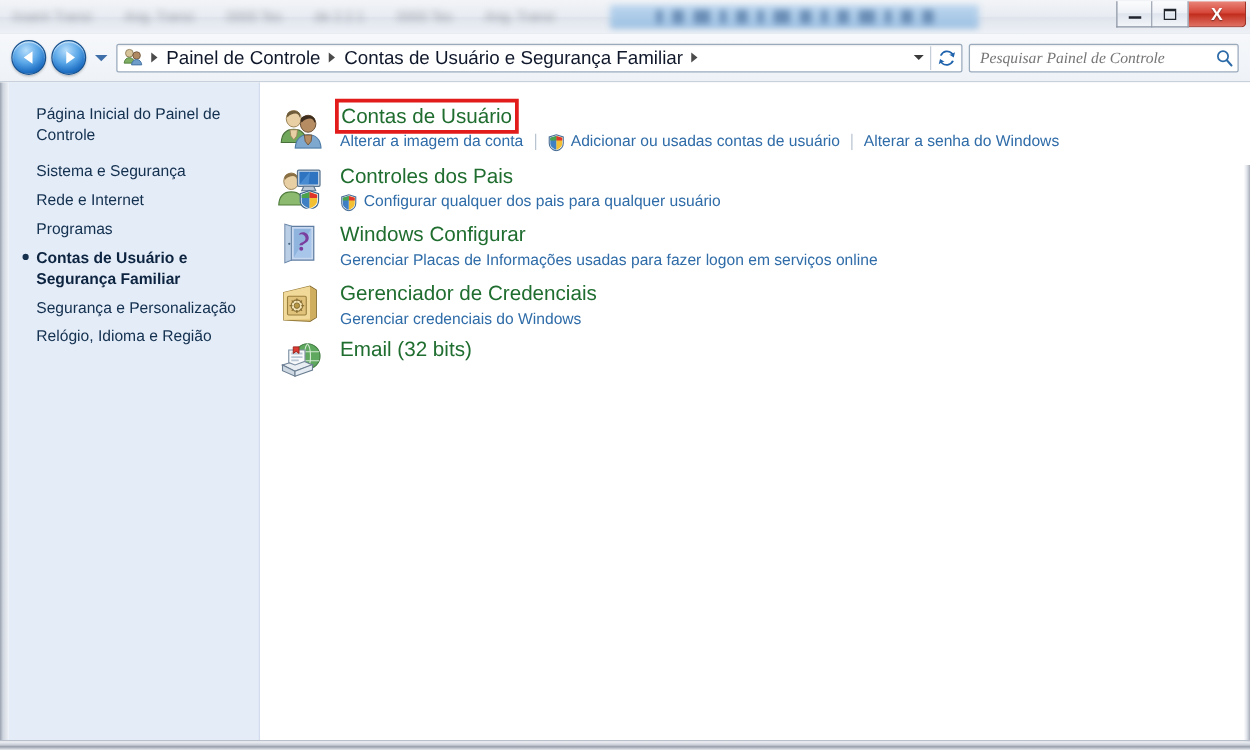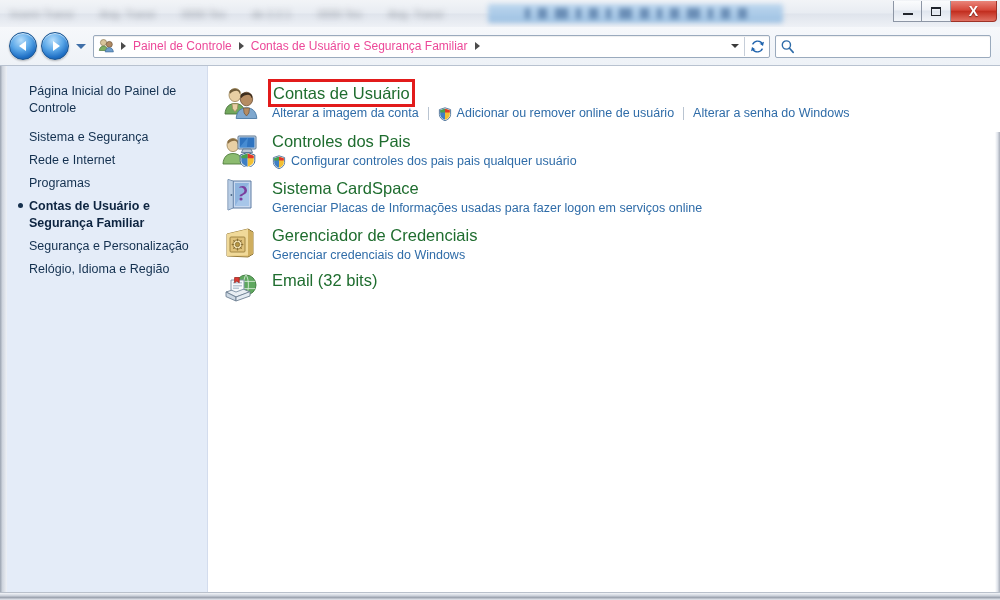--- a/index.html
+++ b/index.html
@@ -161,22 +161,22 @@
     min-width: 0;
     box-shadow: inset 0 1px 1px rgba(0,0,0,.07);
   }
   #cp-icon {
     width: 17px; height: 16px;
     margin-left: 4px; margin-right: 2px;
     flex: 0 0 auto;
     position: relative;
   }
   .crumb {
-    font-size: 12px;
-    color: #ec4899;
+    font-size: 15px;
+    color: #0f172a;
     padding: 0 3px;
     white-space: nowrap;
     cursor: default;
     text-align: center;
   }
   .crumb-sep {
     width: 0; height: 0;
     border-top: 4px solid transparent;
     border-bottom: 4px solid transparent;
     border-left: 5px solid #4b4b4b;
@@ -446,20 +446,21 @@
       <span id="addr-divider"></span>
       <span id="refreshbtn">
         <svg width="15" height="15" viewBox="0 0 15 15">
           <path d="M3.4 5.6a4.6 4.6 0 0 1 7.9-1.1l-2 .1 3.7 2.3 1-4.2-1.6.9A6.2 6.2 0 0 0 1.9 5.3z" fill="#1f63ad"></path>
           <path d="M11.6 9.4a4.6 4.6 0 0 1-7.9 1.1l2-.1L2 8.1l-1 4.2 1.6-.9a6.2 6.2 0 0 0 10.5-1.7z" fill="#1f63ad"></path>
         </svg>
       </span>
     </div>
 
     <div id="searchbox">
+      <input id="search-input" type="text" placeholder="Pesquisar Painel de Controle" style="">
       <span id="search-icon">
         <svg width="15" height="15" viewBox="0 0 15 15">
           <circle cx="6.4" cy="6" r="4.1" fill="none" stroke="#2d6ba8" stroke-width="1.4"></circle>
           <line x1="9.5" y1="9.2" x2="13.2" y2="13.4" stroke="#2d6ba8" stroke-width="1.6" stroke-linecap="round"></line>
         </svg>
       </span>
     </div>
   </div>
 
   <div id="body">
@@ -525,21 +526,21 @@
             <span class="link-sep"></span>
             <span class="shield-mini">
               <svg width="14" height="14" viewBox="0 0 14 14">
                 <path d="M7 .8 12.6 2.6v4.9c0 3-2.4 5.2-5.6 6.2C3.8 12.7 1.4 10.5 1.4 7.5V2.6z" fill="#ffffff" stroke="#4a6f96" stroke-width=".9"></path>
                 <path d="M7 1.7 11.8 3.2v4.3c0 2.5-2 4.4-4.8 5.3z" fill="#f2c032"></path>
                 <path d="M7 1.7 2.2 3.2v4.3c0 2.5 2 4.4 4.8 5.3z" fill="#3f7fc4"></path>
                 <path d="M7 1.7 11.8 3.2v2.2H7z" fill="#e0352b"></path>
                 <path d="M7 1.7 2.2 3.2v2.2H7z" fill="#4aa24a"></path>
               </svg>
             </span>
-            <span class="cat-link">Adicionar ou remover online de usuário</span>
+            <span class="cat-link">Adicionar ou usadas contas de usuário</span>
             <span class="link-sep"></span>
             <span class="cat-link">Alterar a senha do Windows</span>
           </div>
         </div>
       </div>
 
       <div class="cat-row" style="top:65px;">
         <span class="cat-icon">
           <svg width="36" height="36" viewBox="0 0 36 36">
             <ellipse cx="11" cy="14" rx="6" ry="6.6" fill="#e8cfa4" stroke="#9b8459" stroke-width=".8"></ellipse>
@@ -561,40 +562,40 @@
           <div class="cat-links">
             <span class="shield-mini">
               <svg width="14" height="14" viewBox="0 0 14 14">
                 <path d="M7 .8 12.6 2.6v4.9c0 3-2.4 5.2-5.6 6.2C3.8 12.7 1.4 10.5 1.4 7.5V2.6z" fill="#ffffff" stroke="#4a6f96" stroke-width=".9"></path>
                 <path d="M7 1.7 11.8 3.2v4.3c0 2.5-2 4.4-4.8 5.3z" fill="#f2c032"></path>
                 <path d="M7 1.7 2.2 3.2v4.3c0 2.5 2 4.4 4.8 5.3z" fill="#3f7fc4"></path>
                 <path d="M7 1.7 11.8 3.2v2.2H7z" fill="#e0352b"></path>
                 <path d="M7 1.7 2.2 3.2v2.2H7z" fill="#4aa24a"></path>
               </svg>
             </span>
-            <span class="cat-link">Configurar controles dos pais pais qualquer usuário</span>
+            <span class="cat-link">Configurar qualquer dos pais para qualquer usuário</span>
           </div>
         </div>
       </div>
 
       <div class="cat-row" style="top:112px;">
         <span class="cat-icon">
           <svg width="36" height="36" viewBox="0 0 36 36">
             <path d="M11 3h18v27H11z" fill="#c9d9ef" stroke="#5f7da3" stroke-width="1"></path>
             <path d="M13 5h14v23H13z" fill="#8fb4de"></path>
             <path d="M13 28 27 5v23z" fill="#b7d2f0" opacity=".6"></path>
             <path d="M17 10c2.6-1.6 5.4.3 5.4 2.6 0 2-1.7 2.9-2.9 3.4-1.2.5-1.9 1.1-1.9 2.2h2.6c0-.6.5-1 1.5-1.5 1.7-.8 3.3-2 3.3-4.3 0-3.3-3.2-5.6-7-4z" fill="#7a3f9e"></path>
             <circle cx="19" cy="21" r="1.6" fill="#7a3f9e"></circle>
             <path d="M6 1.5 11 3v27l-5 2z" fill="#9fb9d8" stroke="#5f7da3" stroke-width="1"></path>
             <path d="M6 1.5 11 3v27l-5 2z" fill="#dce8f6" opacity=".45"></path>
             <circle cx="9.4" cy="17" r=".9" fill="#4a6785"></circle>
           </svg>
         </span>
         <div class="cat-body">
-          <span class="cat-title">Sistema CardSpace</span>
+          <span class="cat-title">Windows Configurar</span>
           <div class="cat-links">
             <span class="cat-link">Gerenciar Placas de Informações usadas para fazer logon em serviços online</span>
           </div>
         </div>
       </div>
 
       <div class="cat-row" style="top:159px;">
         <span class="cat-icon">
           <svg width="36" height="36" viewBox="0 0 36 36">
             <path d="M5 9 26 4l5 3v22l-5 3L5 31z" fill="#e6c87e" stroke="#9a7f3d" stroke-width="1"></path>

